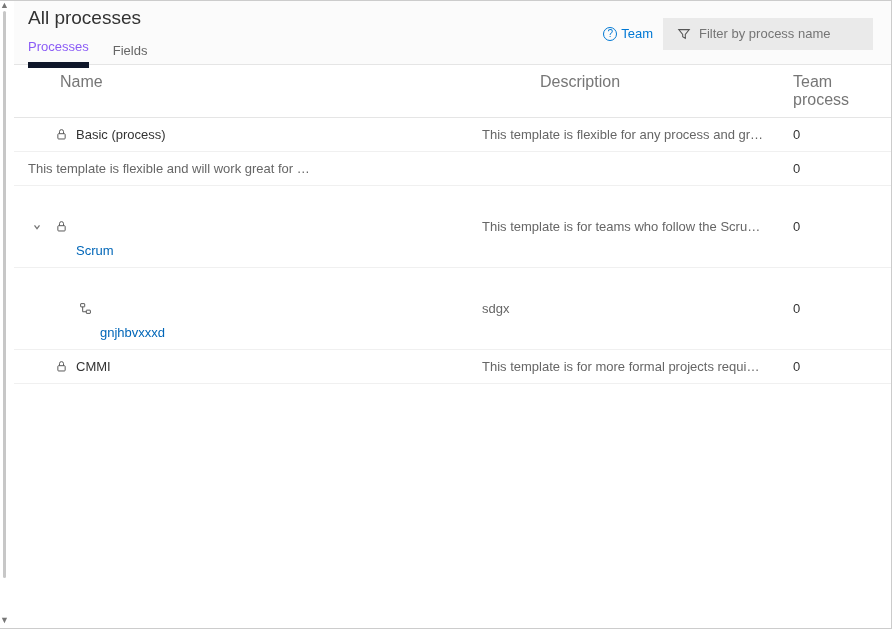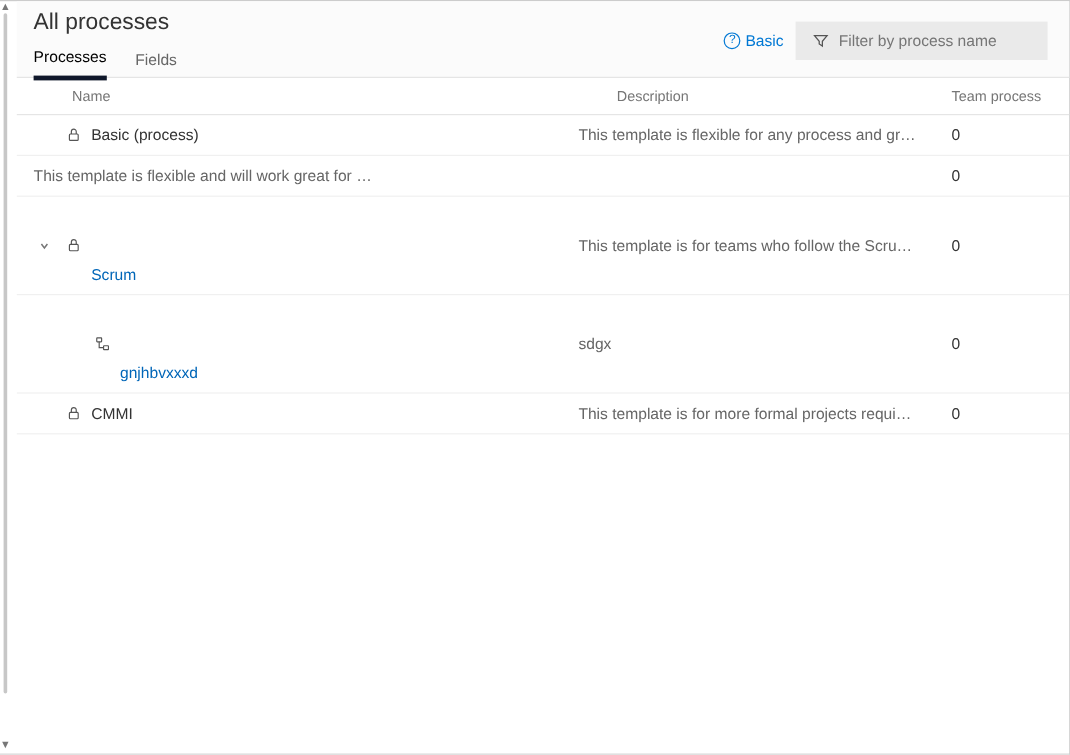--- a/index.html
+++ b/index.html
@@ -64,22 +64,22 @@
       align-items: flex-end;
     }
     .tab {
       font-size: 13px;
       color: #666;
       padding: 4px 0 8px 0;
       cursor: pointer;
       border-bottom: 2px solid transparent;
     }
     .tab.active {
-      color: #000000;
-      border-bottom: 4px solid #0f172a;
+      color: #8b5cf6;
+      border-bottom: 6px solid #0f172a;
     }
     .header-right {
       display: flex;
       align-items: center;
       gap: 10px;
       margin-top: -8px;
     }
     .help-link {
       display: inline-flex;
       align-items: center;
@@ -122,21 +122,22 @@
       display: inline-block;
     }
     .table {
       width: 100%;
     }
     .thead {
       display: flex;
       padding: 8px 18px 8px 46px;
       border-bottom: 1px solid #e5e5e5;
       color: #767676;
-      font-size: 12px;
+      font-size: 16px;
+      gap: 26px;
     }
     .col-name { flex: 0 0 454px; }
     .col-desc { flex: 1 1 auto; padding-right: 12px; }
     .col-team { flex: 0 0 80px; text-align: left; }
     .row {
       display: flex;
       align-items: center;
       padding: 9px 18px 9px 14px;
       border-bottom: 1px solid #f0f0f0;
       font-size: 13px;
@@ -195,21 +196,21 @@
       <div class="header-left">
         <div class="page-title">All processes</div>
         <div class="tabs" id="tabs">
             <div class="tab active">Processes</div>
             <div class="tab">Fields</div>
           </div>
       </div>
       <div class="header-right">
         <span class="help-link">
           <span class="help-icon">?</span>
-          <span>Basic</span>
+          <span>Team</span>
         </span>
         <span class="filter-box">
           <span class="filter-icon">
             <svg viewBox="0 0 16 16" width="14" height="14" fill="none" stroke="#555" stroke-width="1.2">
               <path d="M2 3 L14 3 L9.5 8.5 L9.5 13 L6.5 11 L6.5 8.5 Z"></path>
             </svg>
           </span>
           <input type="text" placeholder="Filter by process name" style="">
         </span>
       </div>

